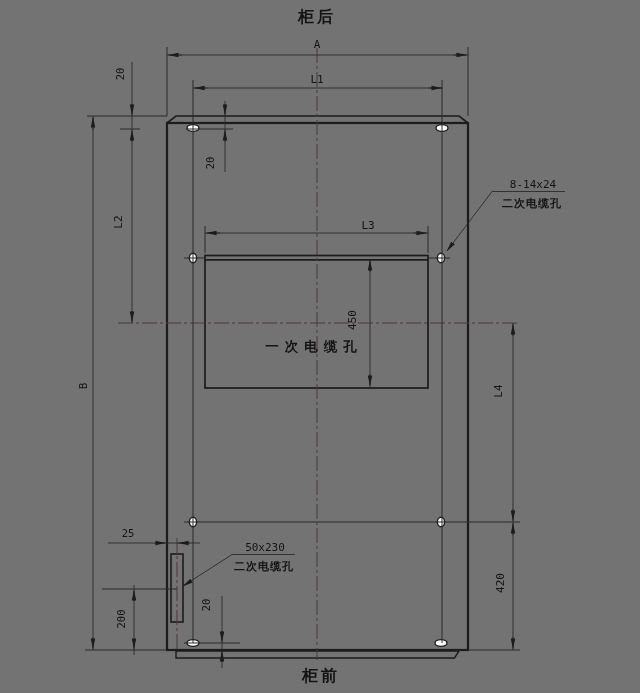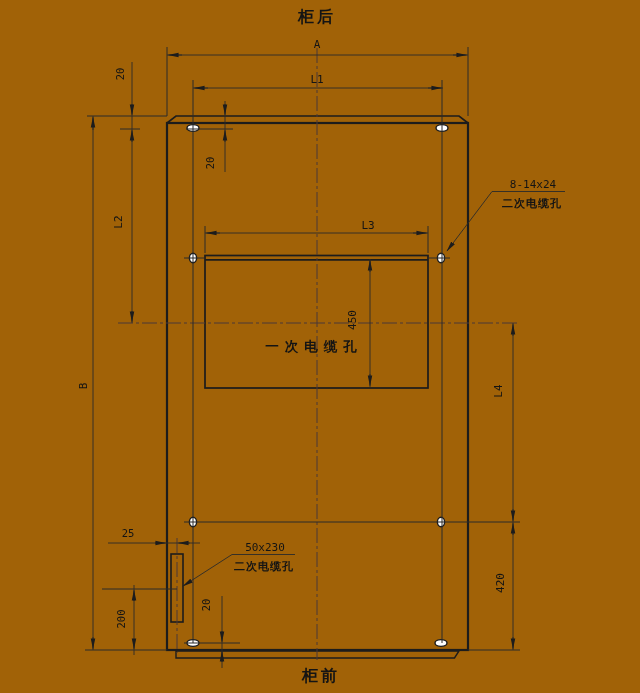--- a/index.html
+++ b/index.html
@@ -1,16 +1,16 @@
 <!DOCTYPE html>
 <html><head>
 <meta charset="utf-8">
 <style>
   html,body{margin:0;padding:0;background:#ffffff;}
-  .stage{width:640px;height:693px;position:relative;background:#a16207;overflow:hidden;}
+  .stage{width:640px;height:693px;position:relative;background:#737373;overflow:hidden;}
   svg{display:block;}
   text{fill:#141414;}
   .dim-txt{font-family:"DejaVu Sans Mono","Liberation Mono",monospace;font-size:11px;}
   .dim-txt-sm{font-family:"DejaVu Sans Mono","Liberation Mono",monospace;font-size:10.5px;}
   .cjk{font-family:"DejaVu Sans","Liberation Sans",sans-serif;font-weight:600;}
   .title-txt{font-size:16px;letter-spacing:3px;}
   .callout-txt{font-size:11px;letter-spacing:1px;}
   .big-label{font-size:13.5px;letter-spacing:6px;}
   .outline{stroke:#1c1c1c;fill:none;}
   .thin{stroke:#2a2a2a;fill:none;stroke-width:1;}

